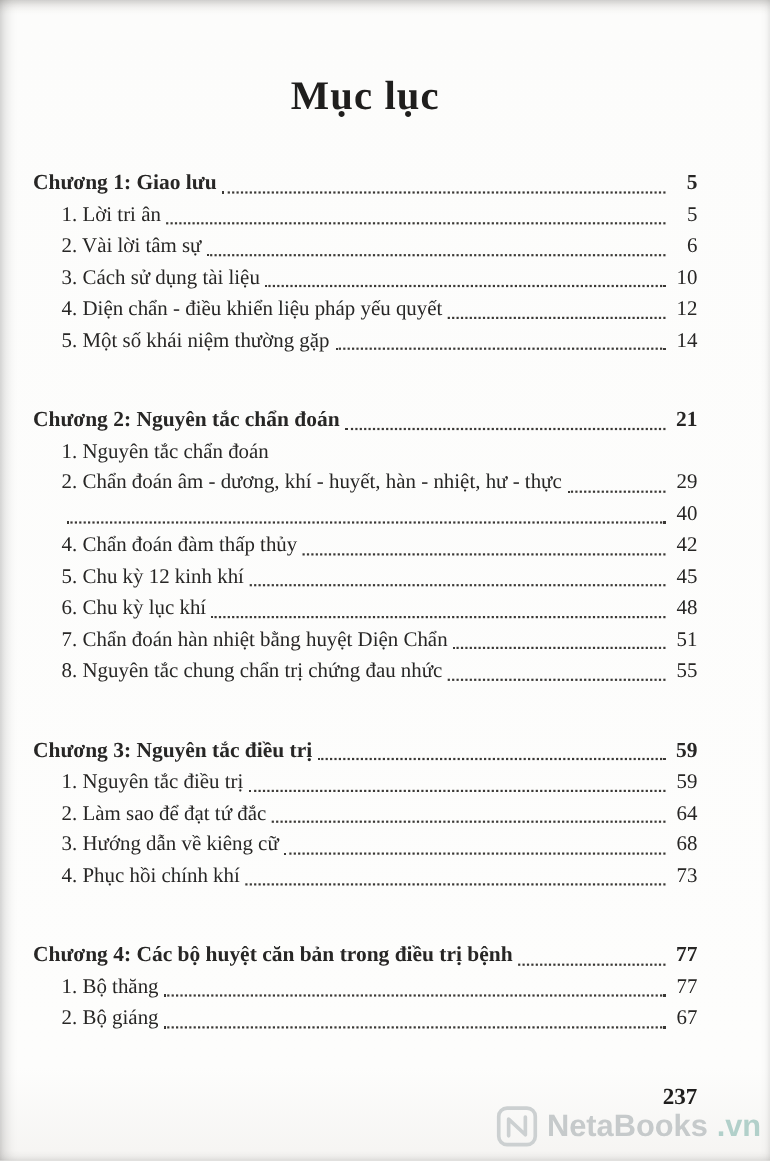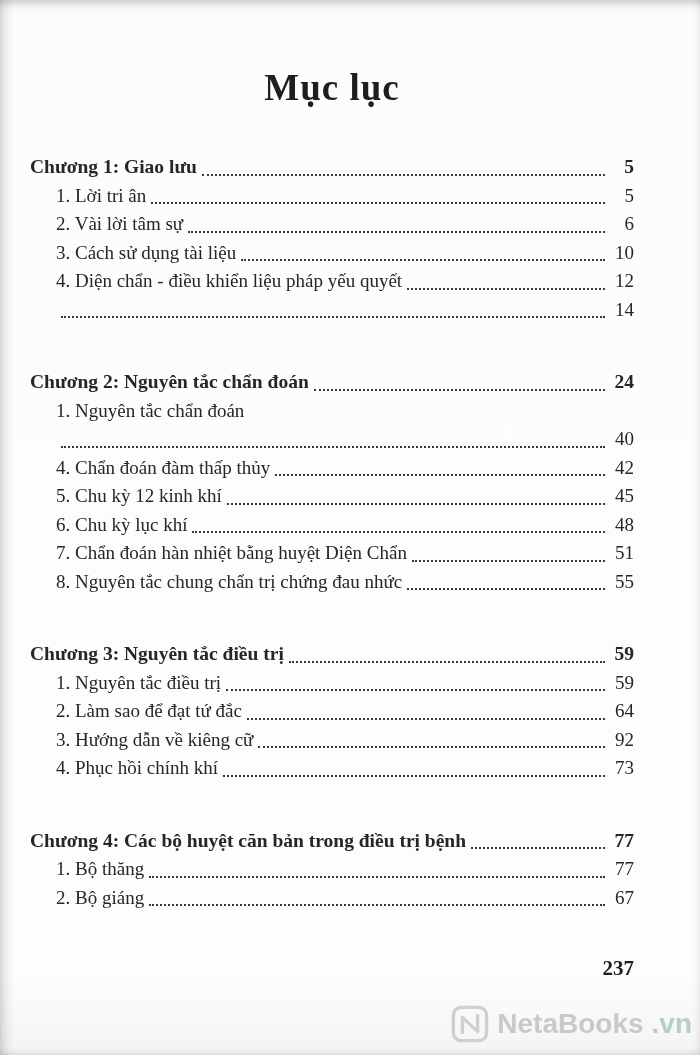--- a/index.html
+++ b/index.html
@@ -105,34 +105,40 @@
           <span class="label">3. Cách sử dụng tài liệu</span>
           <span class="leader"></span>
           <span class="num">10</span>
         </div>
         <div class="entry item">
           <span class="label">4. Diện chẩn - điều khiển liệu pháp yếu quyết</span>
           <span class="leader"></span>
           <span class="num">12</span>
         </div>
         <div class="entry item">
+          <span class="label">5. Một số khái niệm thường gặp</span>
           <span class="leader"></span>
           <span class="num">14</span>
         </div>
       </div>
       <div class="chapter">
         <div class="entry heading">
           <span class="label">Chương 2: Nguyên tắc chẩn đoán</span>
           <span class="leader"></span>
-          <span class="num">24</span>
+          <span class="num">21</span>
         </div>
         <div class="entry item">
           <span class="label">1. Nguyên tắc chẩn đoán</span>
         </div>
         <div class="entry item">
+          <span class="label">2. Chẩn đoán âm - dương, khí - huyết, hàn - nhiệt, hư - thực</span>
+          <span class="leader"></span>
+          <span class="num">29</span>
+        </div>
+        <div class="entry item">
           <span class="leader"></span>
           <span class="num">40</span>
         </div>
         <div class="entry item">
           <span class="label">4. Chẩn đoán đàm thấp thủy</span>
           <span class="leader"></span>
           <span class="num">42</span>
         </div>
         <div class="entry item">
           <span class="label">5. Chu kỳ 12 kinh khí</span>
@@ -167,21 +173,21 @@
           <span class="num">59</span>
         </div>
         <div class="entry item">
           <span class="label">2. Làm sao để đạt tứ đắc</span>
           <span class="leader"></span>
           <span class="num">64</span>
         </div>
         <div class="entry item">
           <span class="label">3. Hướng dẫn về kiêng cữ</span>
           <span class="leader"></span>
-          <span class="num">92</span>
+          <span class="num">68</span>
         </div>
         <div class="entry item">
           <span class="label">4. Phục hồi chính khí</span>
           <span class="leader"></span>
           <span class="num">73</span>
         </div>
       </div>
       <div class="chapter">
         <div class="entry heading">
           <span class="label">Chương 4: Các bộ huyệt căn bản trong điều trị bệnh</span>

